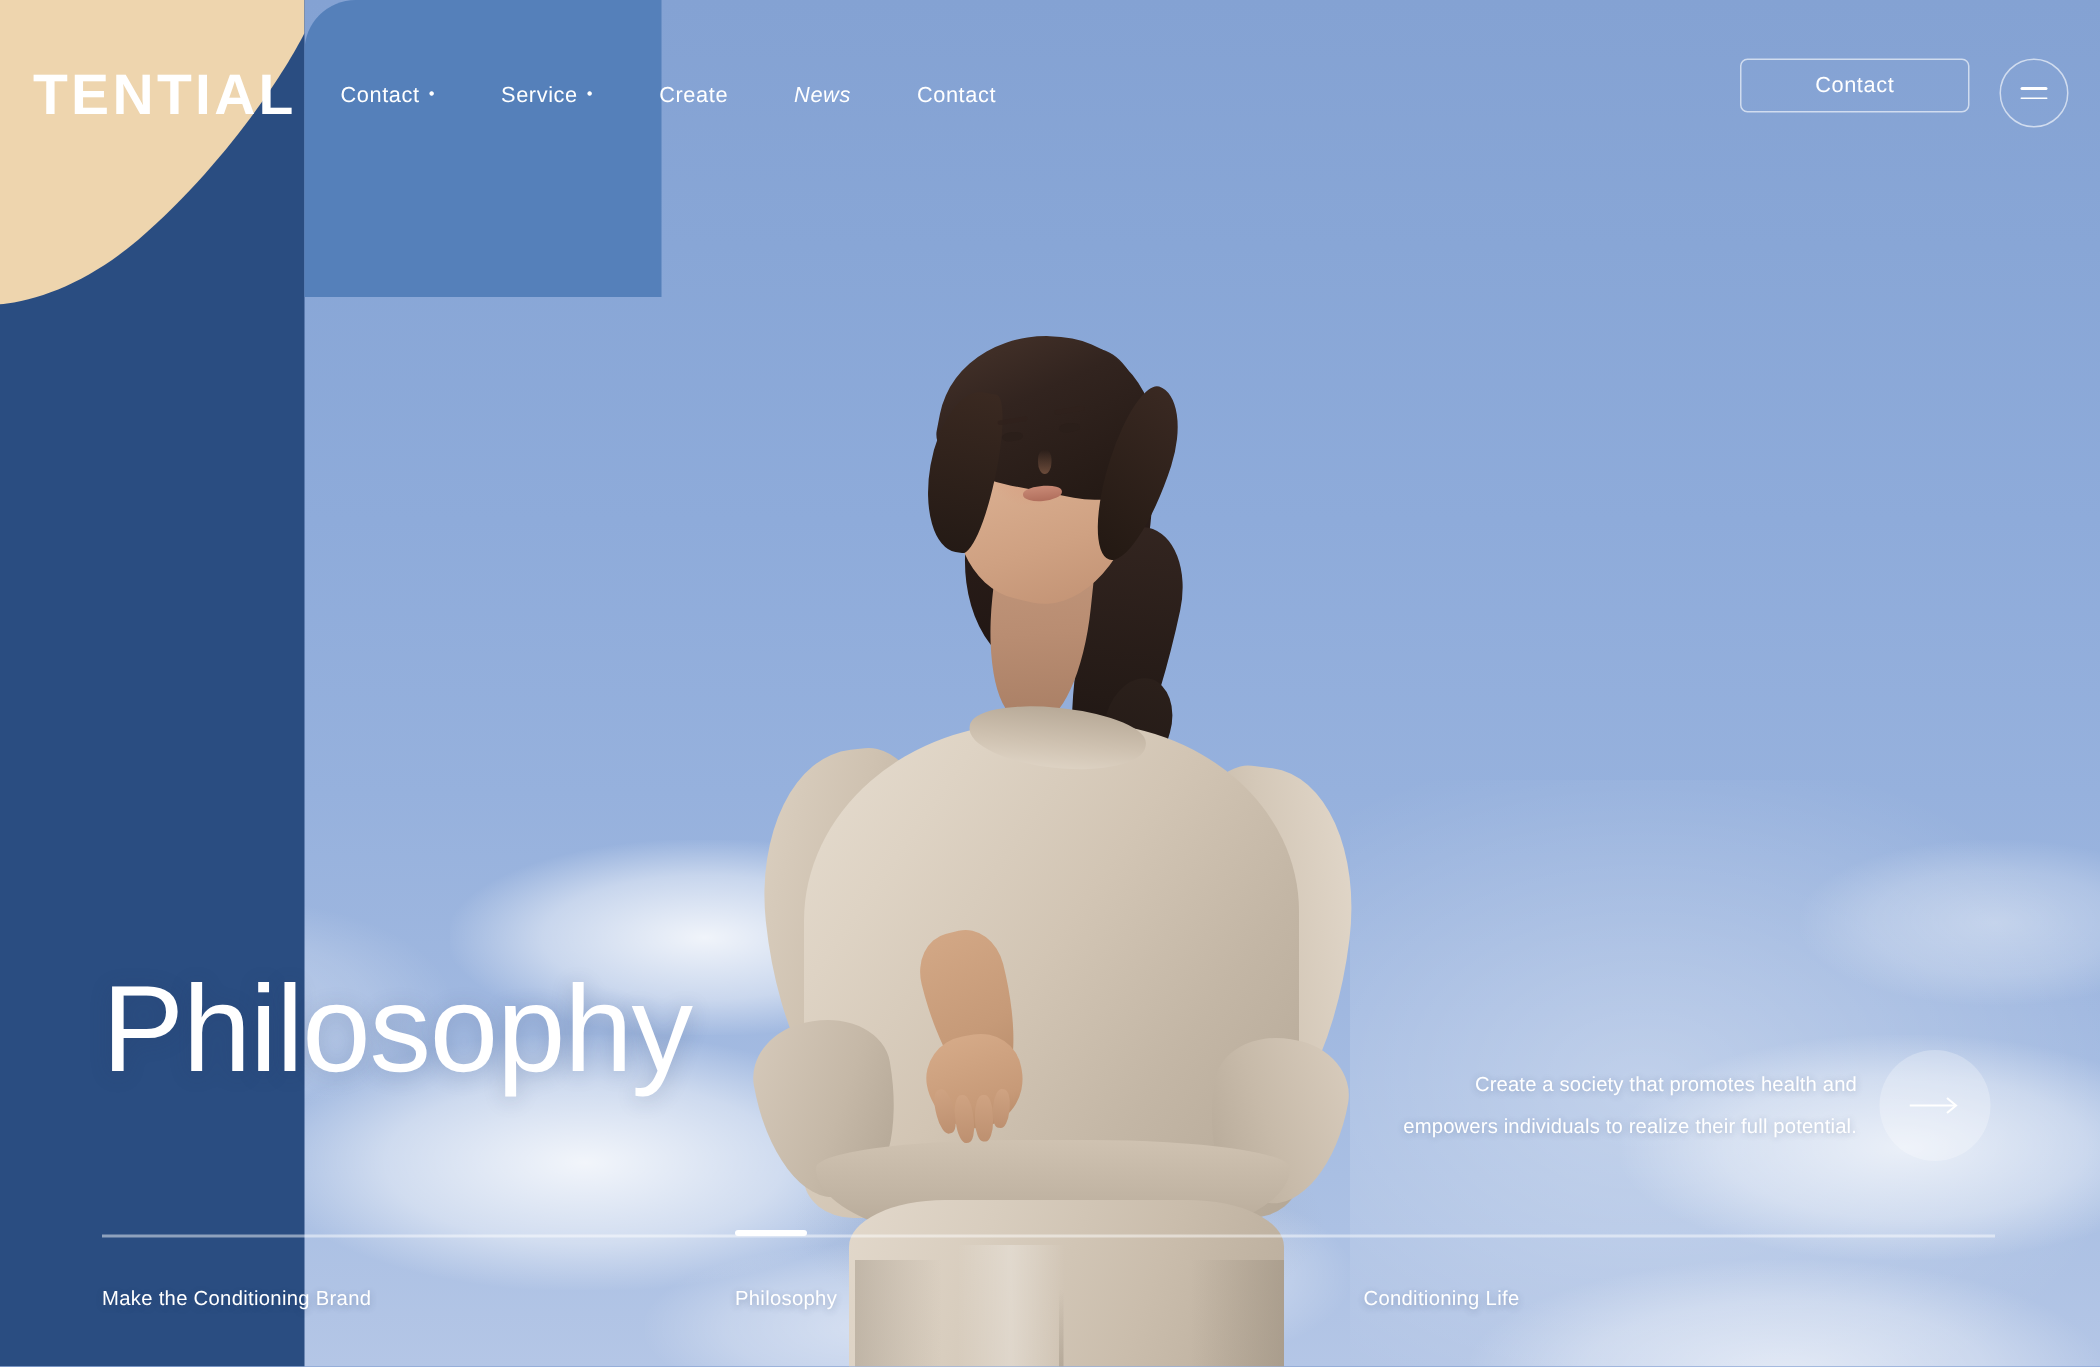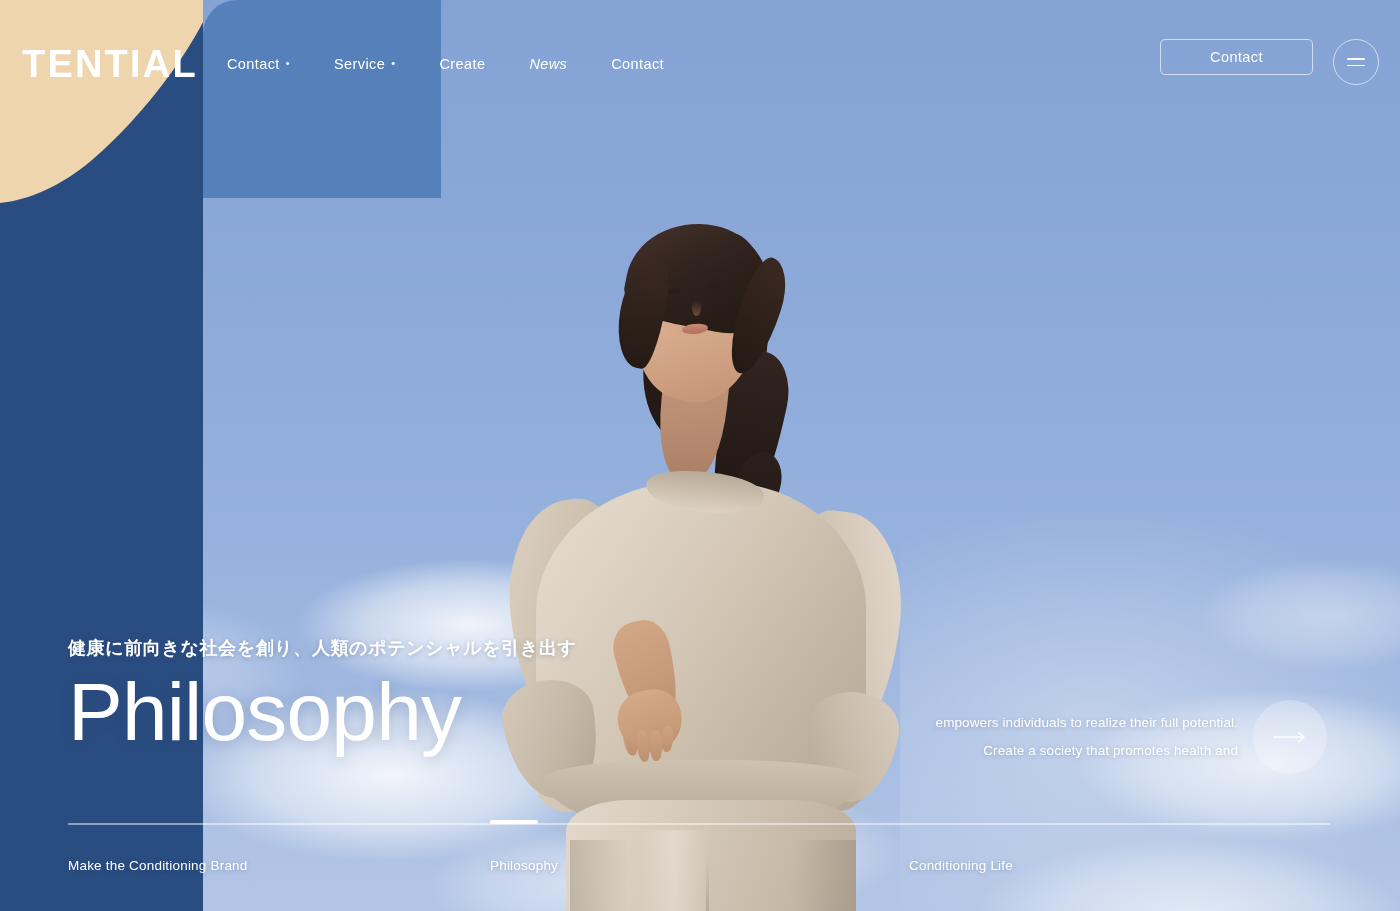--- a/index.html
+++ b/index.html
@@ -419,27 +419,26 @@
 <div id="contact-btn">
   <span>Contact</span>
 </div>
 
 <div id="menu-btn">
   <span></span>
   <span></span>
 </div>
 
 <div id="hero-text">
-  <div id="jp-line">健康に前向きな社会を創り、人類のポテンシャルを引き出す</div>
   <div id="title">Philosophy</div>
 </div>
 
 <div id="tagline">
+  <div>Create a society that promotes health and</div>
   <div>empowers individuals to realize their full potential.</div>
-  <div>Create a society that promotes health and</div>
 </div>
 
 <div id="arrow-btn">
   <svg width="34" height="12" viewBox="0 0 34 12">
     <line x1="0" y1="6" x2="31" y2="6" stroke="#ffffff" stroke-width="1.4"></line>
     <polyline points="25,1 31,6 25,11" fill="none" stroke="#ffffff" stroke-width="1.4"></polyline>
   </svg>
 </div>
 
 <div id="bottom-line"></div>

